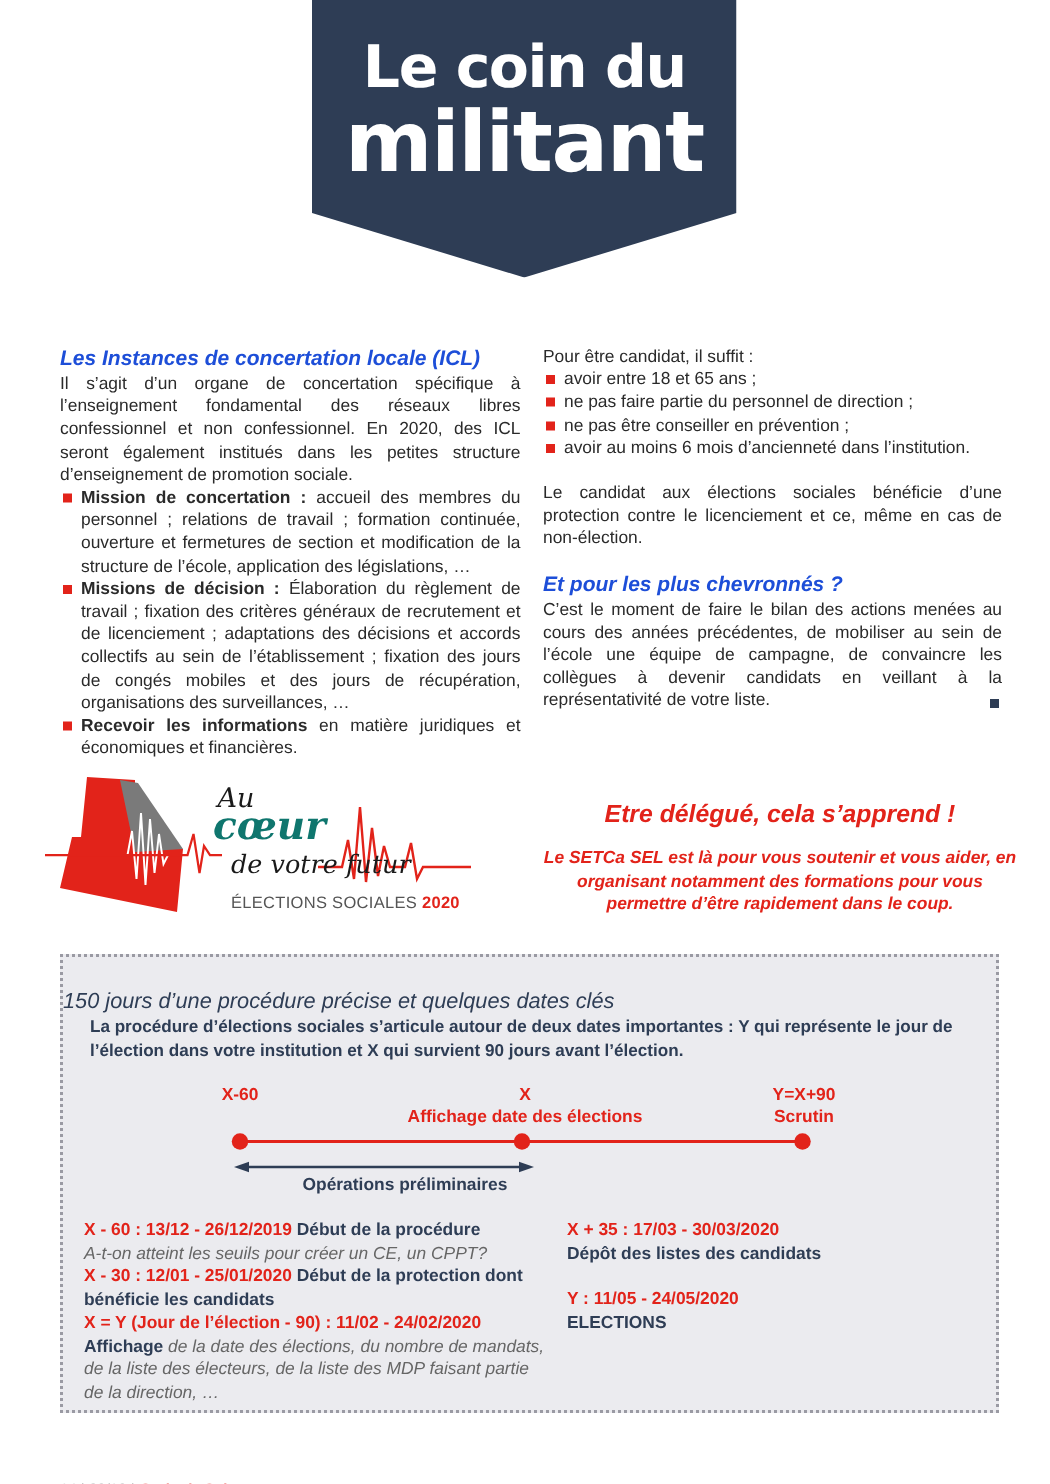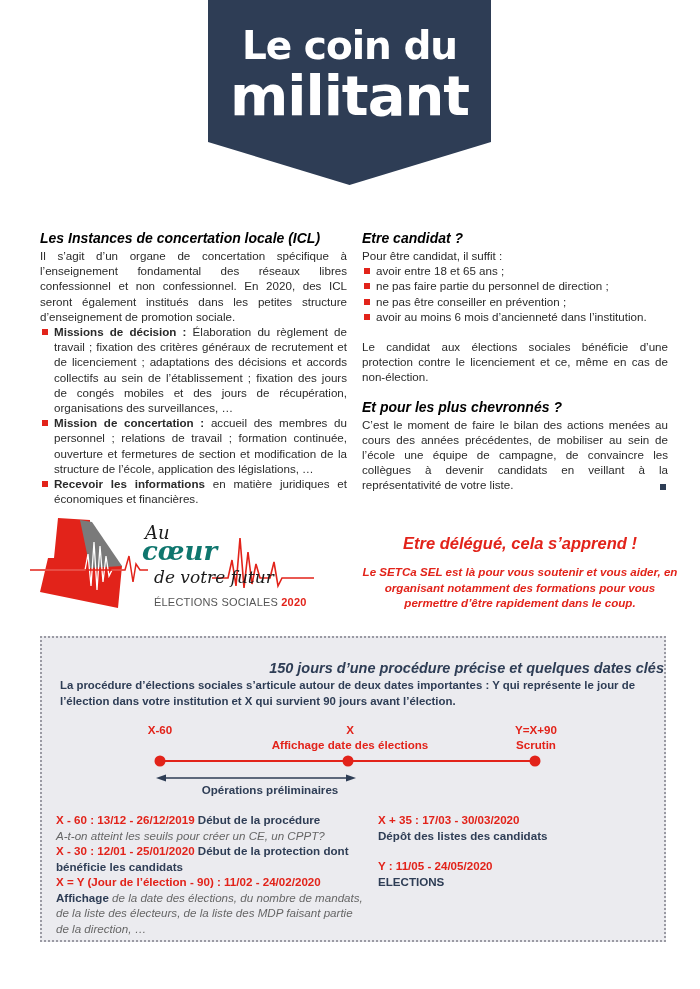--- a/index.html
+++ b/index.html
@@ -10,21 +10,21 @@
   .banner { position: absolute; left: 208px; top: 0; width: 283px; height: 185px; }
   .banner svg { position: absolute; left: 0; top: 0; }
   .banner-title { position: absolute; left: 0; width: 283px; text-align: center; color: #ffffff; font-family: "DejaVu Sans", sans-serif; font-weight: bold; letter-spacing: -1px; }
   .banner-line1 { top: 22px; font-size: 39px; line-height: 48px; }
   .banner-line2 { top: 64px; font-size: 56px; line-height: 64px; }
 
   
   .col { position: absolute; font-size: 11.6px; line-height: 15.2px; text-align: justify; }
   .col-left { left: 40px; top: 230px; width: 307px; }
   .col-right { left: 362px; top: 230px; width: 306px; }
-  .sec-title { color: #000000; font-weight: bold; font-style: italic; font-size: 14px; line-height: 17px; margin-bottom: 1px; }
+  .sec-title { color: #1d4ed8; font-weight: bold; font-style: italic; font-size: 14px; line-height: 17px; margin-bottom: 1px; }
   .col p { margin: 0; }
   .bullets { list-style: none; }
   .bullets li { position: relative; padding-left: 14px; }
   .bullets li .sq { position: absolute; left: 2px; top: 5px; width: 6px; height: 6px; background: #e2231a; }
   .bullets.tight li { text-align: left; }
   .gap { height: 15px; }
   .end-square { display: block; width: 6px; height: 6px; background: #2e3d55; margin-left: auto; margin-top: -9px; margin-right: 2px; }
 
   
   .logo { position: absolute; left: 30px; top: 516px; width: 320px; height: 100px; }
@@ -34,21 +34,21 @@
   .logo-futur { position: absolute; left: 124px; top: 51px; font-family: "DejaVu Serif", serif; font-style: italic; font-size: 17px; color: #1a1a1a; }
   .logo-elections { position: absolute; left: 100px; top: 80px; font-size: 11px; color: #555; letter-spacing: 0.2px; padding-left: 24px; }
   .logo-year { color: #e2231a; font-weight: bold; }
 
   
   .promo-title { position: absolute; left: 360px; top: 534px; width: 320px; text-align: center; color: #e2231a; font-weight: bold; font-style: italic; font-size: 16.5px; }
   .promo-text { position: absolute; left: 360px; top: 564px; width: 320px; text-align: center; color: #e2231a; font-weight: bold; font-style: italic; font-size: 11.6px; line-height: 15.5px; }
 
   
   .tbox { position: absolute; left: 40px; top: 636px; width: 626px; height: 306px; background: #ebebef; border: 2px dotted #9a9aa3; }
-  .tbox-title { position: absolute; left: 0; top: 22px; width: 622px; text-align: right; color: #2e3d55; font-weight: bold; font-style: italic; font-size: 14.5px; }
+  .tbox-title { position: absolute; left: 0; top: 22px; width: 622px; text-align: left; color: #2e3d55; font-weight: normal; font-style: italic; font-size: 14.5px; }
   .tbox-intro { position: absolute; left: 18px; top: 40px; width: 598px; color: #2e3d55; font-weight: bold; font-size: 11.4px; line-height: 15.5px; text-align: left; }
 
   .tl-label { position: absolute; color: #e2231a; font-weight: bold; font-size: 11.6px; line-height: 15px; text-align: center; }
   .tl-svg { position: absolute; left: 0; top: 0; }
   .tl-ops { position: absolute; left: 148px; top: 145px; width: 160px; text-align: center; color: #2e3d55; font-weight: bold; font-size: 11.6px; }
 
   .dates { position: absolute; font-size: 11.6px; line-height: 15.5px; }
   .dates-left { left: 14px; top: 174px; width: 310px; }
   .dates-right { left: 336px; top: 174px; width: 270px; }
   .d-red { color: #e2231a; font-weight: bold; }
@@ -66,28 +66,27 @@
     <polygon points="0,0 283,0 283,142 141.5,185 0,142" fill="#2e3d55"></polygon>
   </svg>
   <div class="banner-title banner-line1">Le coin du</div>
   <div class="banner-title banner-line2">militant</div>
 </div>
 
 <div class="col col-left">
   <div class="sec-title">Les Instances de concertation locale (ICL)</div>
   <p>Il s’agit d’un organe de concertation spécifique à l’enseignement fondamental des réseaux libres confessionnel et non confessionnel. En 2020, des ICL seront également institués dans les petites structure d’enseignement de promotion sociale.</p>
   <ul class="bullets">
+    <li><span class="sq"></span><b>Mission de concertation :</b><span> accueil des membres du personnel ; relations de travail ; formation continuée, ouverture et fermetures de section et modification de la structure de l’école, application des législations, …</span></li>
     <li><span class="sq"></span><b>Missions de décision :</b><span> Élaboration du règlement de travail ; fixation des critères généraux de recrutement et de licenciement ; adaptations des décisions et accords collectifs au sein de l’établissement ; fixation des jours de congés mobiles et des jours de récupération, organisations des surveillances, …</span></li>
-    <li><span class="sq"></span><b>Mission de concertation :</b><span> accueil des membres du personnel ; relations de travail ; formation continuée, ouverture et fermetures de section et modification de la structure de l’école, application des législations, …</span></li>
     <li><span class="sq"></span><b>Recevoir les informations</b><span> en matière juridiques et économiques et financières.</span></li>
   </ul>
 </div>
 
 <div class="col col-right">
-  <div class="sec-title">Etre candidat ?</div>
   <p>Pour être candidat, il suffit :</p>
   <ul class="bullets tight">
     <li><span class="sq"></span><span>avoir entre 18 et 65 ans ;</span></li>
     <li><span class="sq"></span><span>ne pas faire partie du personnel de direction ;</span></li>
     <li><span class="sq"></span><span>ne pas être conseiller en prévention ;</span></li>
     <li><span class="sq"></span><span>avoir au moins 6 mois d’ancienneté dans l’institution.</span></li>
   </ul>
   <div class="gap"></div>
   <p>Le candidat aux élections sociales bénéficie d’une protection contre le licenciement et ce, même en cas de non-élection.</p>
   <div class="gap" style="height:14px"></div>

